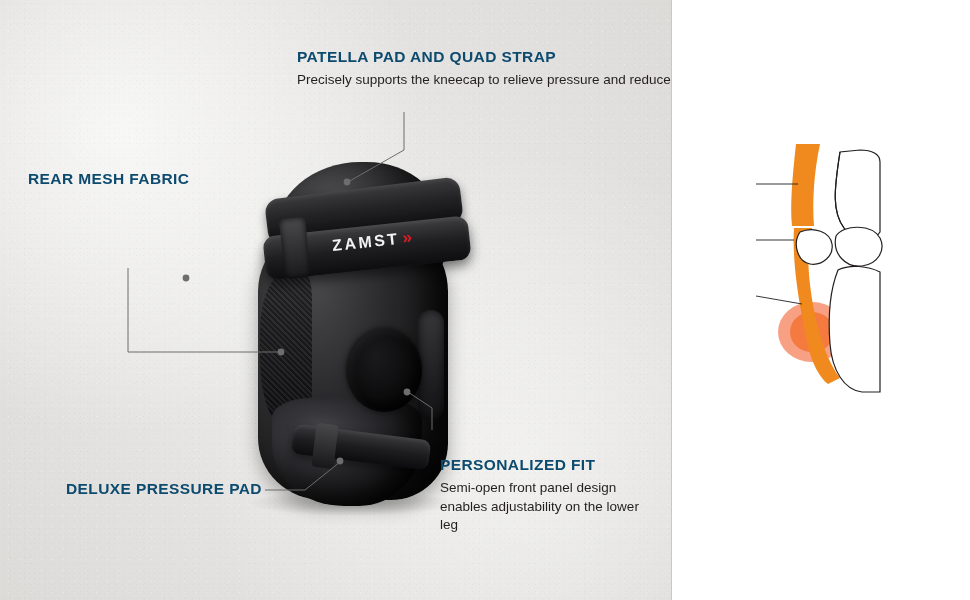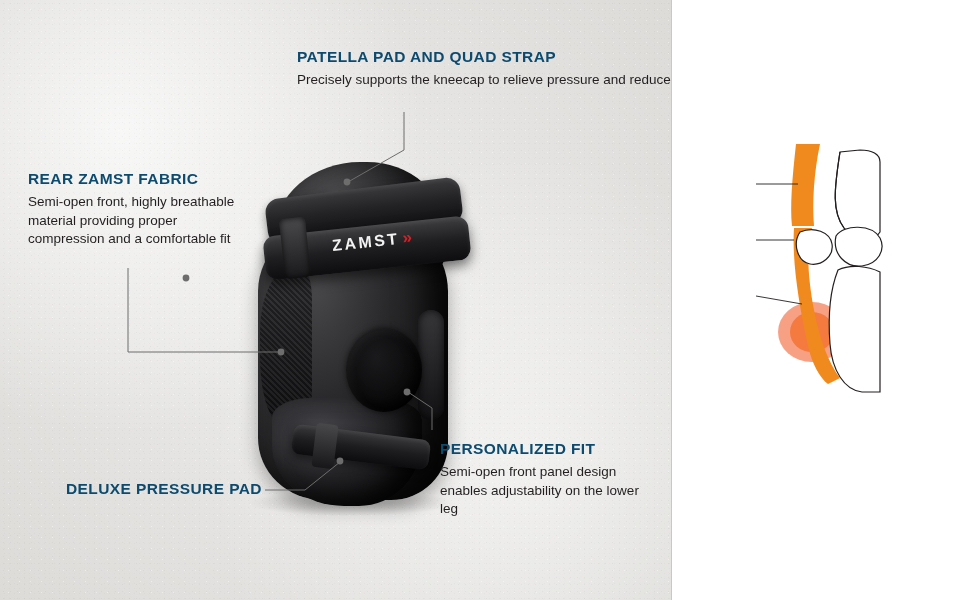--- a/index.html
+++ b/index.html
@@ -64,21 +64,21 @@
   }
   .callout .body {
     font-size: 13.5px;
     line-height: 18.5px;
     color: #231f20;
   }
 
   #c-patella { left: 297px; top: 48px; }
   #c-rear    { left: 28px;  top: 170px; width: 210px; }
   #c-deluxe  { left: 38px;  top: 480px; margin-left: 28px; }
-  #c-personal{ left: 440px; top: 440px; width: 215px; }
+  #c-personal{ left: 440px; top: 456px; width: 215px; }
 
   
   #leader-svg {
     position: absolute;
     left: 0; top: 0;
     width: 672px; height: 600px;
     pointer-events: none;
   }
 
   
@@ -285,22 +285,21 @@
       <circle cx="186" cy="278" r="3.4"></circle>
     </g>
   </svg>
 
   <div class="callout" id="c-patella">
     <div class="title">PATELLA PAD AND QUAD STRAP</div>
     <div class="body">Precisely supports the kneecap to relieve pressure and reduce pain</div>
   </div>
 
   <div class="callout" id="c-rear">
-    <div class="title">REAR ZAMST FABRIC</div>
-    <div class="body">Semi-open front, highly breathable material providing proper compression and a comfortable fit</div>
+    <div class="title">REAR MESH FABRIC</div>
   </div>
 
   <div class="callout" id="c-deluxe">
     <div class="title">DELUXE PRESSURE PAD</div>
   </div>
 
   <div class="callout" id="c-personal">
     <div class="title">PERSONALIZED FIT</div>
     <div class="body">Semi-open front panel design enables adjustability on the lower leg</div>
   </div>

